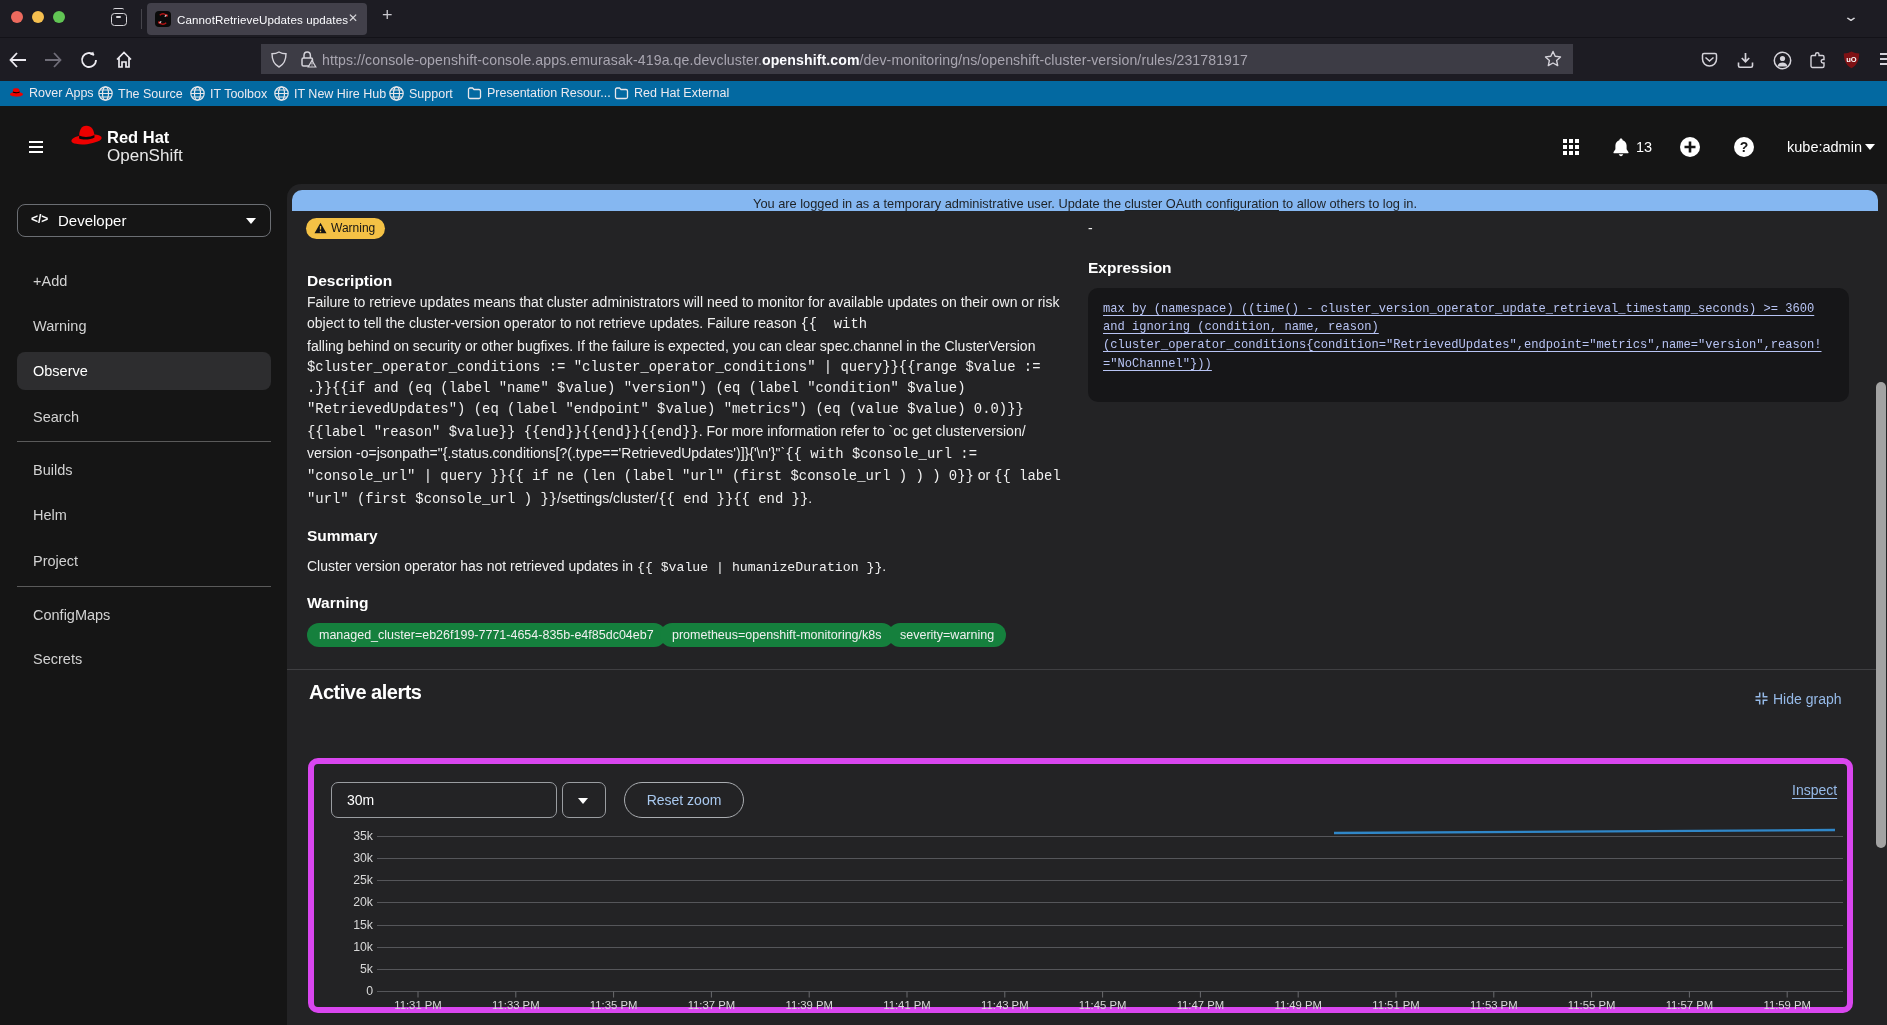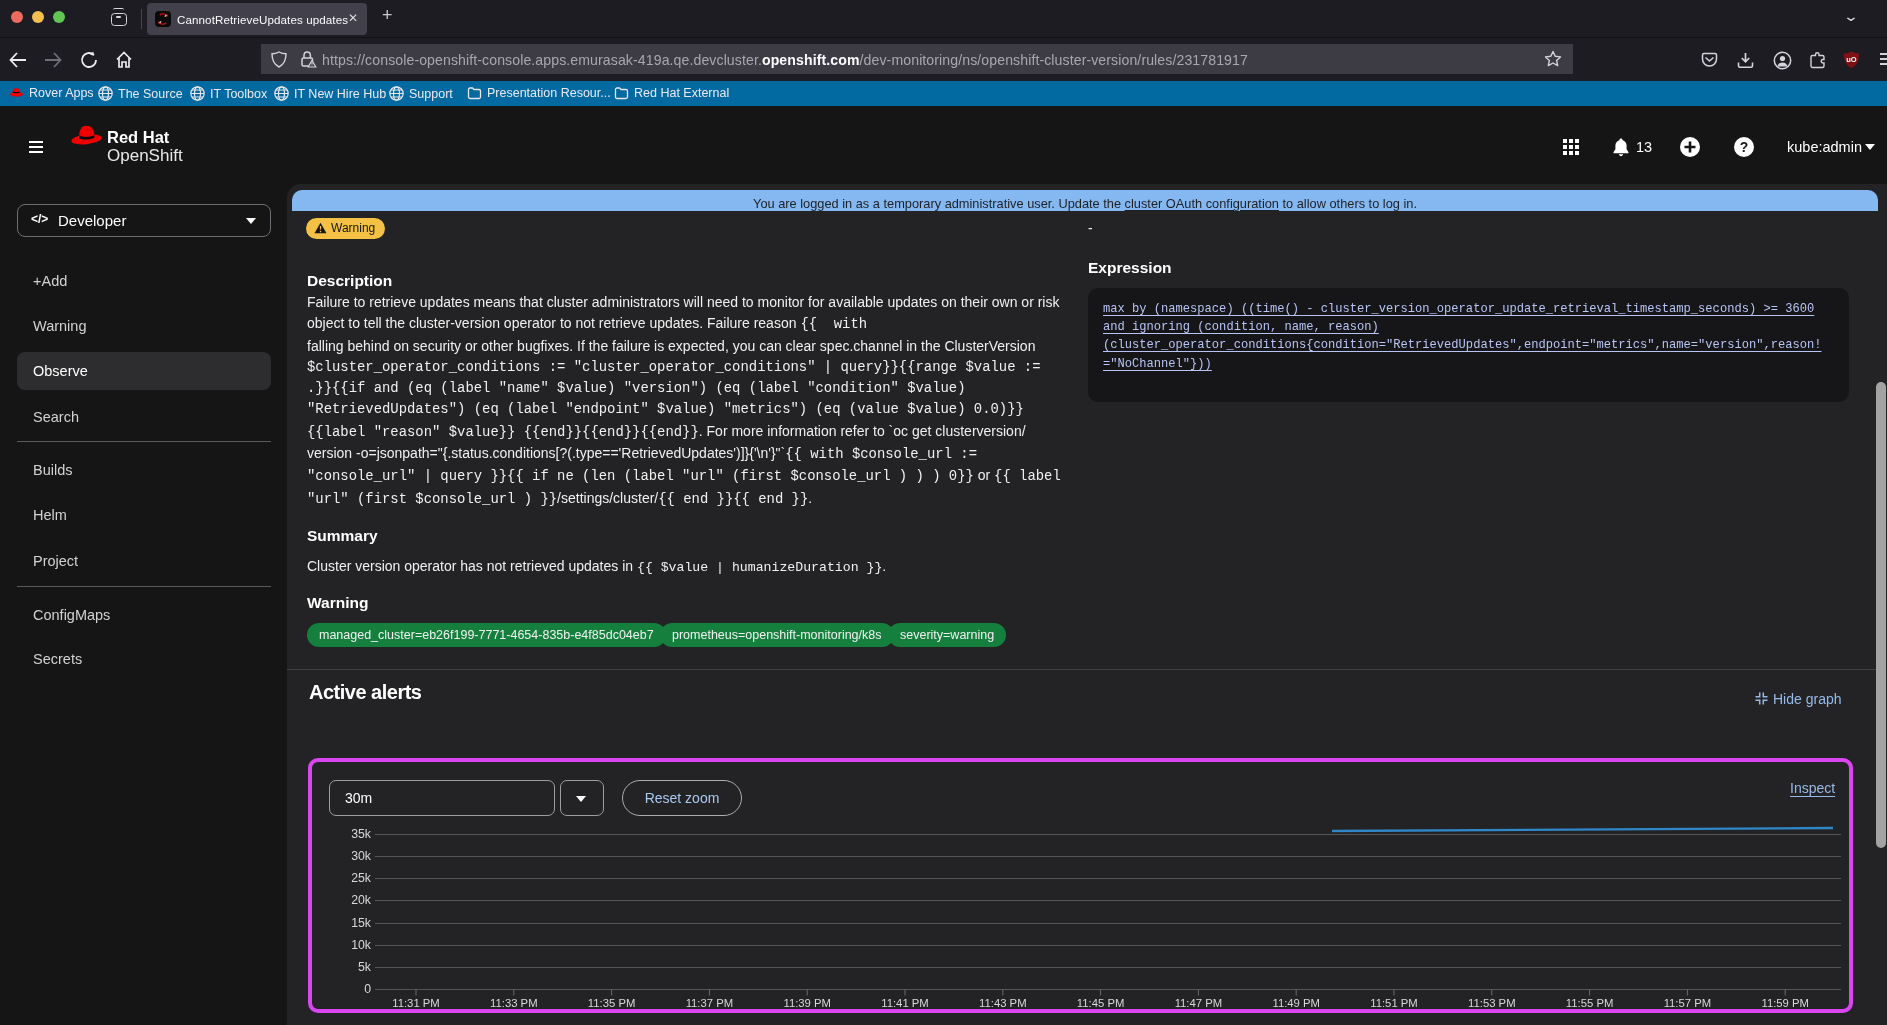--- a/index.html
+++ b/index.html
@@ -59,21 +59,21 @@
 .mono { font-family:"Liberation Mono", monospace; font-size:13.2px; }
 #expr-dash { left:801px; top:36px; color:#f0f0f0; font-size:14px; }
 #codeblk { left:801px; top:104px; width:761px; height:114px; background:#161618; border-radius:10px; color:#b8c4f4; font-family:"Liberation Mono", monospace; font-size:12.1px; line-height:18.2px; padding:12px 15px; white-space:nowrap; }
 #codeblk u { text-underline-offset:2.5px; }
 .chip { position:absolute; top:0; height:24px; background:#15803d; border-radius:12px; color:#f0f0f0; font-size:12.5px; line-height:24px; padding:0 12px; white-space:nowrap; }
 
 #sep1 { left:0; top:485px; width:1593px; height:1px; background:#3f3f42; }
 .bluelink { color:#96bae8; }
 
 
-#card { left:21px; top:574px; width:1545px; height:255px; border:4px solid #d946ef; border-radius:10px; background:#232325; }
+#card { left:21px; top:574px; width:1545px; height:255px; border:6px solid #d946ef; border-radius:10px; background:#232325; }
 #sel30 { left:17px; top:18px; width:226px; height:36px; border:1px solid #9a9da1; border-radius:7px; color:#fff; font-size:14px; line-height:34px; padding-left:15px; }
 #selcar { left:248px; top:18px; width:44px; height:36px; border:1px solid #9a9da1; border-radius:7px; }
 #selcar:before { content:""; position:absolute; left:15px; top:15px; border-left:5.5px solid transparent; border-right:5.5px solid transparent; border-top:6.5px solid #fff; }
 #resetzoom { left:310px; top:18px; width:120px; height:36px; border:1px solid #aaadb1; border-radius:18px; color:#a9c9ef; font-size:14px; text-align:center; line-height:34px; }
 #inspect { left:1478px; top:18px; font-size:14px; color:#96bae8; text-decoration:underline; text-underline-offset:3px; }
 </style>
 </head>
 <body>
 <div id="stage">
 

